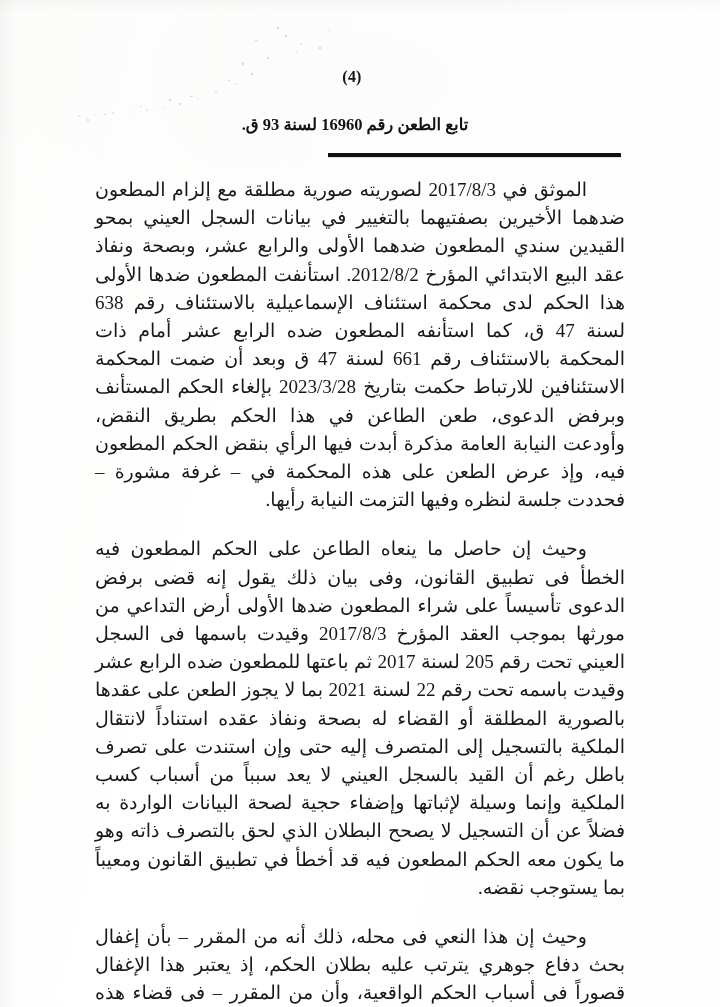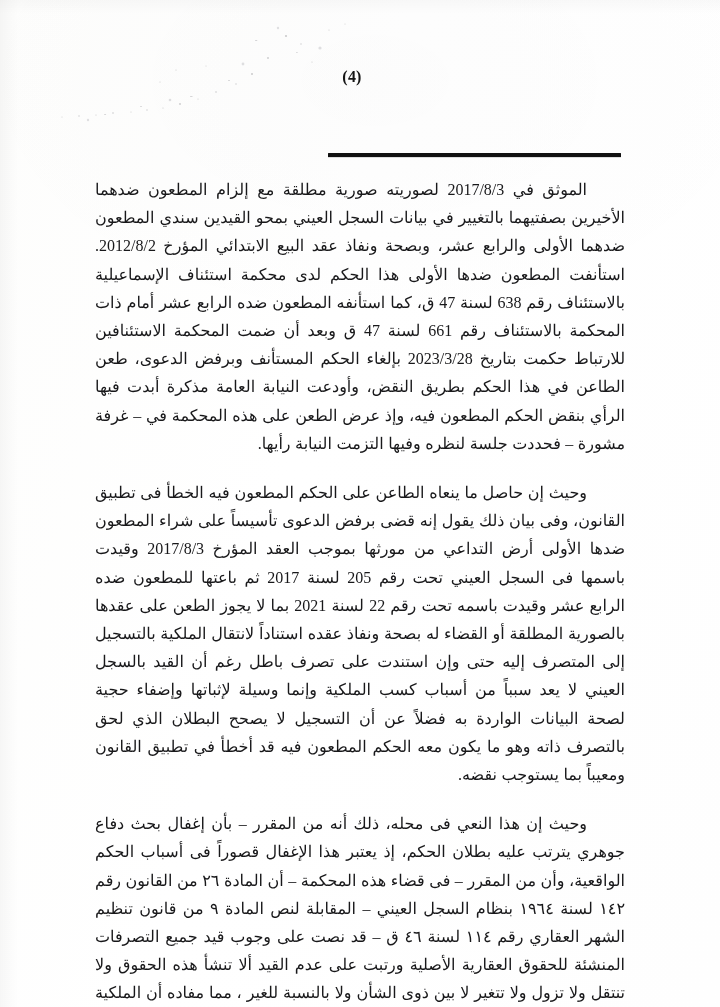--- a/index.html
+++ b/index.html
@@ -116,21 +116,21 @@
     top: 176px;
     right: 95px;
     width: 530px;
     direction: rtl;
     text-align: justify;
     text-align-last: right;
   }
 
   .para {
     font-family: "Liberation Serif", "DejaVu Serif", serif;
-    font-size: 16px;
+    font-size: 19px;
     line-height: 28.2px;
     color: #18181a;
     margin: 0 0 21px 0;
     text-indent: 38px;
     text-align: justify;
     text-align-last: right;
     word-spacing: .5px;
     -webkit-font-smoothing: none;
   }
 
@@ -181,20 +181,23 @@
       <circle cx="170" cy="100" r="1.3"></circle>
       <circle cx="88" cy="120" r="1.2"></circle>
       <circle cx="278" cy="28" r="1.2"></circle>
     </g>
   </svg>
 
   <div class="content">
 
     <div class="page-number">(4)</div>
 
+    <div class="doc-header">
+      <span class="header-text">تابع الطعن رقم 16960 لسنة 93 ق.</span>
+    </div>
     <div class="header-rule"></div>
 
     <div class="body-text">
       <p class="para">الموثق في 2017/8/3 لصوريته صورية مطلقة مع إلزام المطعون ضدهما الأخيرين بصفتيهما بالتغيير في بيانات السجل العيني بمحو القيدين سندي المطعون ضدهما الأولى والرابع عشر، وبصحة ونفاذ عقد البيع الابتدائي المؤرخ 2012/8/2. استأنفت المطعون ضدها الأولى هذا الحكم لدى محكمة استئناف الإسماعيلية بالاستئناف رقم 638 لسنة 47 ق، كما استأنفه المطعون ضده الرابع عشر أمام ذات المحكمة بالاستئناف رقم 661 لسنة 47 ق وبعد أن ضمت المحكمة الاستئنافين للارتباط حكمت بتاريخ 2023/3/28 بإلغاء الحكم المستأنف وبرفض الدعوى، طعن الطاعن في هذا الحكم بطريق النقض، وأودعت النيابة العامة مذكرة أبدت فيها الرأي بنقض الحكم المطعون فيه، وإذ عرض الطعن على هذه المحكمة في – غرفة مشورة – فحددت جلسة لنظره وفيها التزمت النيابة رأيها.</p>
       <p class="para">وحيث إن حاصل ما ينعاه الطاعن على الحكم المطعون فيه الخطأ فى تطبيق القانون، وفى بيان ذلك يقول إنه قضى برفض الدعوى تأسيساً على شراء المطعون ضدها الأولى أرض التداعي من مورثها بموجب العقد المؤرخ 2017/8/3 وقيدت باسمها فى السجل العيني تحت رقم 205 لسنة 2017 ثم باعتها للمطعون ضده الرابع عشر وقيدت باسمه تحت رقم 22 لسنة 2021 بما لا يجوز الطعن على عقدها بالصورية المطلقة أو القضاء له بصحة ونفاذ عقده استناداً لانتقال الملكية بالتسجيل إلى المتصرف إليه حتى وإن استندت على تصرف باطل رغم أن القيد بالسجل العيني لا يعد سبباً من أسباب كسب الملكية وإنما وسيلة لإثباتها وإضفاء حجية لصحة البيانات الواردة به فضلاً عن أن التسجيل لا يصحح البطلان الذي لحق بالتصرف ذاته وهو ما يكون معه الحكم المطعون فيه قد أخطأ في تطبيق القانون ومعيباً بما يستوجب نقضه.</p>
       <p class="para">وحيث إن هذا النعي فى محله، ذلك أنه من المقرر – بأن إغفال بحث دفاع جوهري يترتب عليه بطلان الحكم، إذ يعتبر هذا الإغفال قصوراً فى أسباب الحكم الواقعية، وأن من المقرر – فى قضاء هذه المحكمة – أن المادة ٢٦ من القانون رقم ١٤٢ لسنة ١٩٦٤ بنظام السجل العيني – المقابلة لنص المادة ٩ من قانون تنظيم الشهر العقاري رقم ١١٤ لسنة ٤٦ ق – قد نصت على وجوب قيد جميع التصرفات المنشئة للحقوق العقارية الأصلية ورتبت على عدم القيد ألا تنشأ هذه الحقوق ولا تنتقل ولا تزول ولا تتغير لا بين ذوى الشأن ولا بالنسبة للغير ، مما مفاده أن الملكية لا تنتقل من البائع إلى المشتري إلا بالقيد، فإذا لم يقيد المشتري عقد شرائه وتصرف البائع إلى شخص</p>
     </div>
 
   </div>
 </div>

